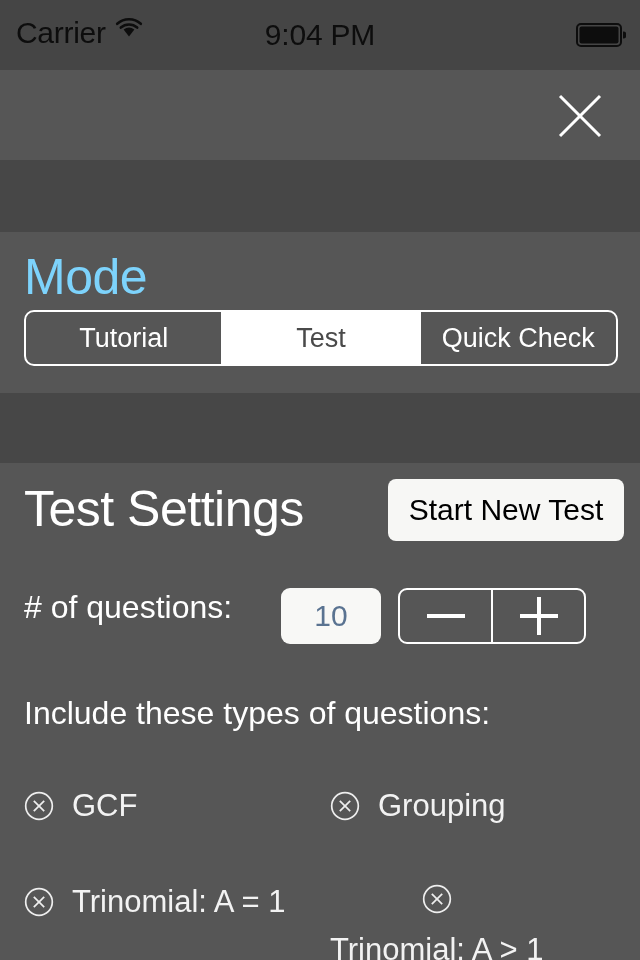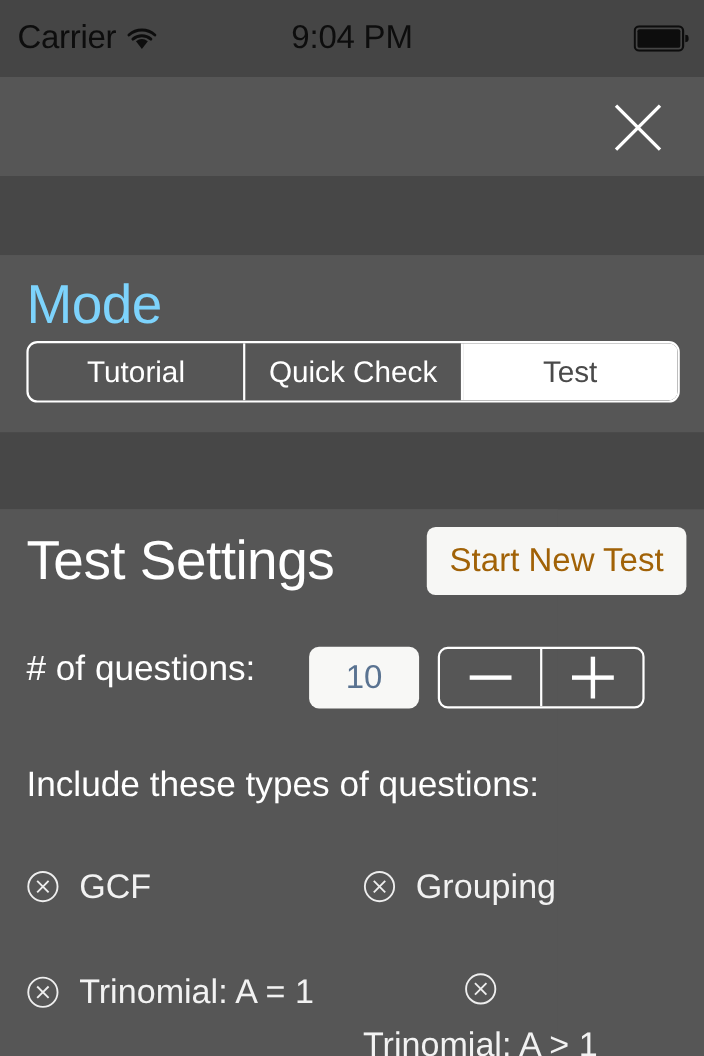--- a/index.html
+++ b/index.html
@@ -18,24 +18,23 @@
 
   
   .status-bar {
     position: absolute;
     left: 0; top: 0;
     width: 640px; height: 70px;
     background: #454545;
   }
   .status-left {
     position: absolute;
-    left: 16px; top: 0;
+    left: 16px; top: 16px;
     height: 70px;
     display: flex;
-    align-items: center;
     gap: 8px;
   }
   .carrier-label {
     font-size: 30px;
     color: #0d0d0d;
     letter-spacing: -0.3px;
   }
   .wifi-icon {
     display: block;
     width: 30px; height: 22px;
@@ -159,21 +158,21 @@
   .start-new-test {
     position: absolute;
     left: 388px; top: 16px;
     width: 236px; height: 62px;
     background: #f7f7f5;
     border-radius: 8px;
     display: flex;
     align-items: center;
     justify-content: center;
     font-size: 30px;
-    color: #a16207;
+    color: #000000;
     cursor: pointer;
     box-sizing: border-box;
     white-space: nowrap;
   }
 
   
   .questions-label {
     position: absolute;
     left: 24px; top: 126px;
     font-size: 32px;
@@ -304,22 +303,22 @@
 </div>
 
 <div class="band-dark-1"></div>
 
 <div class="mode-section">
   <div class="section-title mode-title">Mode</div>
 </div>
 
 <div class="segmented">
   <div class="segment">Tutorial</div>
+  <div class="segment selected">Test</div>
   <div class="segment">Quick Check</div>
-  <div class="segment selected">Test</div>
 </div>
 
 <div class="band-dark-2"></div>
 
 <div class="settings-section">
 
   <div class="settings-title">Test Settings</div>
 
   <div class="start-new-test">Start New Test</div>
 

